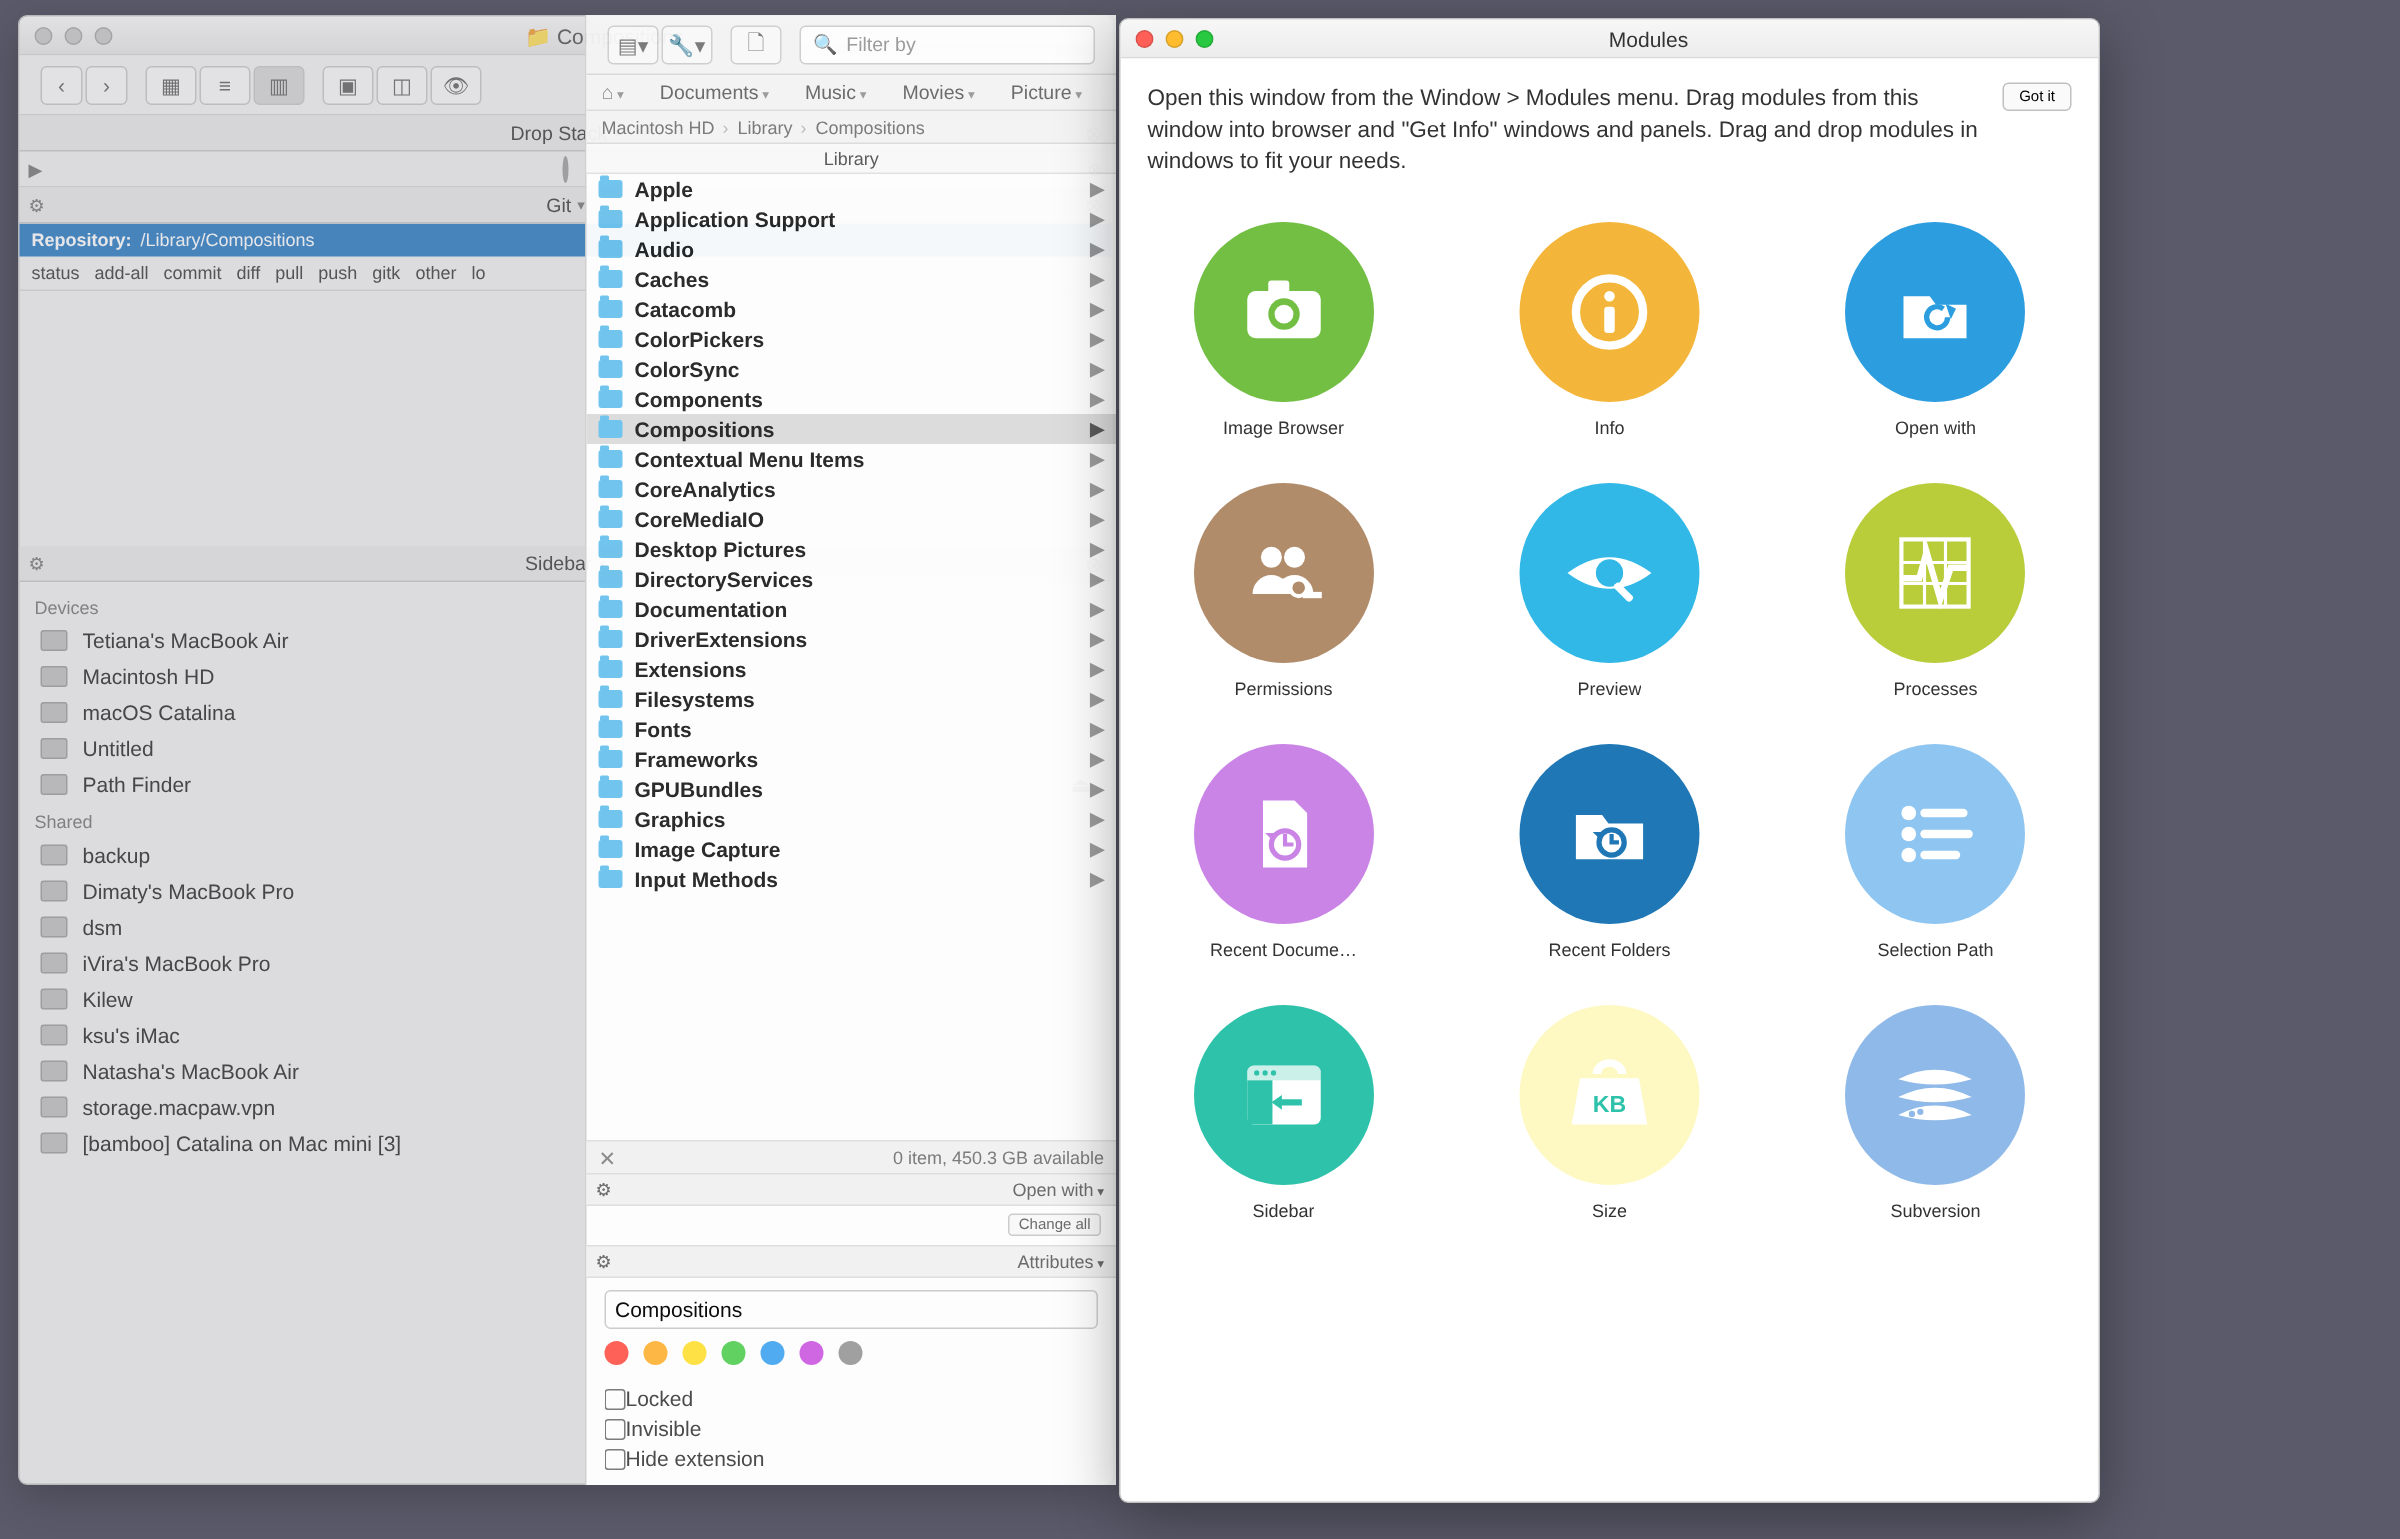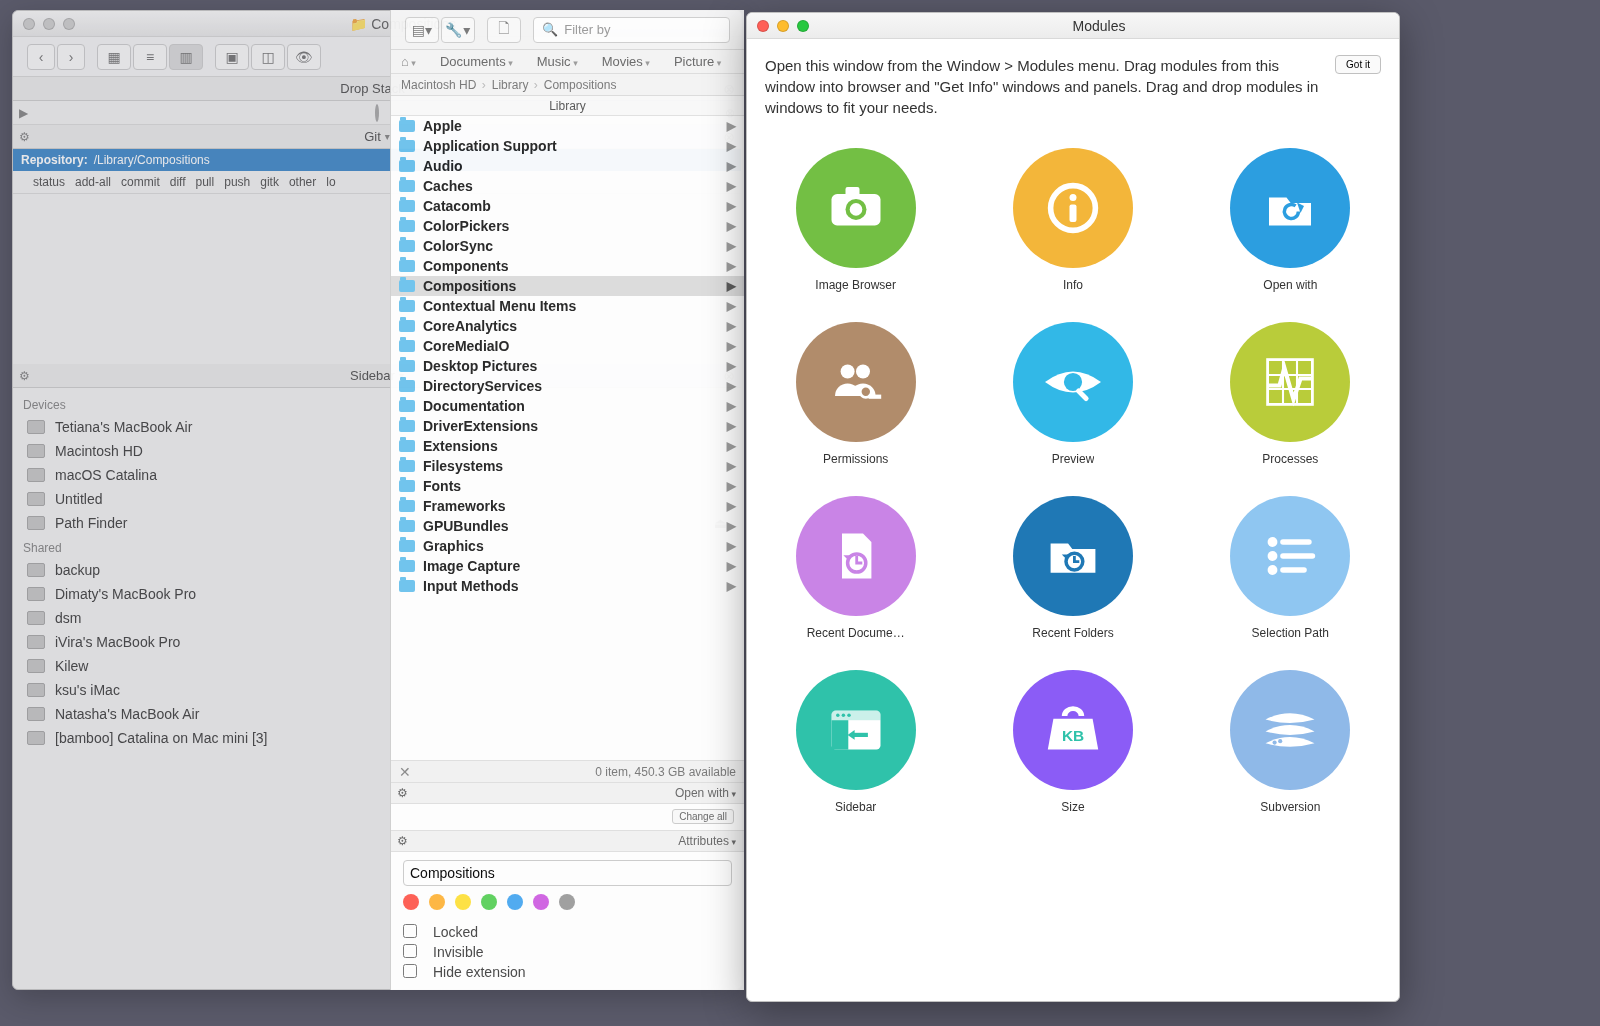--- a/index.html
+++ b/index.html
@@ -24,21 +24,21 @@
 .panel-header .close-right { position: absolute; right: 6px; color: #888; font-size: 14px; }
 .caret { font-size: 10px; color: #888; margin-left: 4px; }
 
 .dropstack { }
 .ds-controls { height: 24px; background: #f2f2f2; display: flex; align-items: center; padding: 0 6px; gap: 10px; color: #888; font-size: 12px; border-bottom: 1px solid #ddd; }
 .ds-controls .ring { width: 14px; height: 14px; border: 2px solid #aaa; border-radius: 50%; margin: 0 auto; }
 .ds-controls .center { flex: 1; text-align: center; }
 
 .git-panel .repo-bar { height: 22px; background: #448ccb; color: #fff; font-size: 12px; display: flex; align-items: center; padding: 0 8px; gap: 6px; }
 .git-panel .repo-bar b { font-weight: 700; }
-.git-actions { display: flex; gap: 10px; padding: 4px 20px; font-size: 12px; color: #555; border-bottom: 1px solid #ddd; flex-wrap: wrap; }
+.git-actions { display: flex; gap: 10px; padding: 4px 8px; font-size: 12px; color: #555; border-bottom: 1px solid #ddd; flex-wrap: wrap; }
 
 .sidebar-body { padding: 4px 10px; font-size: 14px; color: #444; overflow: hidden; }
 .sb-section { font-size: 12px; color: #888; margin: 6px 0 3px 0; }
 .sb-item { display: flex; align-items: center; gap: 10px; padding: 4px 4px; }
 .sb-icon { width: 18px; height: 14px; background: #c9c9c9; border: 1px solid #aaa; border-radius: 2px; }
 .eject { margin-left: auto; color: #666; }
 
 
 .column-area { position: absolute; left: 390px; top: 10px; width: 354px; height: 980px; background: #fff; border-left: 1px solid #d0d0d0; display: flex; flex-direction: column; opacity:.95}
 .column-area .toolbar { height: 40px; }
@@ -60,21 +60,21 @@
 .status-row .x { color: #888; font-size: 14px; }
 .info-header { height: 22px; background: #f3f3f3; border-top: 1px solid #e0e0e0; border-bottom: 1px solid #e0e0e0; display: flex; align-items: center; justify-content: flex-end; padding: 0 8px; font-size: 12px; color: #666; position: relative;}
 .info-header .gear-icon { position:absolute; left:6px; }
 .info-header .lbl::after { content: " ▾"; font-size: 9px; }
 .change-all { text-align: right; padding: 2px 10px 6px 16px;}
 .change-all button { font-size: 10px; border: 1px solid #ccc; background: #fafafa; border-radius: 3px; padding: 1px 6px; color: #666; }
 .attr-body { padding: 8px 12px; font-size: 14px; }
 .attr-name { width: 100%; border: 1px solid #ccc; border-radius: 4px; padding: 4px 6px; font-size: 14px; margin-bottom: 8px; }
 .tag-dots { display: flex; gap: 10px; margin-bottom: 12px; }
 .tag-dot { width: 16px; height: 16px; border-radius: 50%; }
-.checks label { display: flex; align-items: flex-start; gap: 16px; font-size: 14px; color: #444; padding: 2px 0;}
+.checks label { display: flex; align-items: flex-end; gap: 0; font-size: 14px; color: #444; padding: 2px 0;}
 .checks input { width: 14px; height: 14px; }
 
 
 .modules-window { position: absolute; left: 746px; top: 12px; width: 654px; height: 990px; background: #fff; border: 1px solid #c0c0c0; border-radius: 6px; box-shadow: 0 10px 40px rgba(0,0,0,.35); display: flex; flex-direction: column; }
 .modules-window .titlebar { background: linear-gradient(#f7f7f7,#ececec); }
 .modules-window .wtitle { color: #333; font-weight: 500; }
 .mod-intro { display: flex; padding: 16px 18px 10px 18px; gap: 12px; align-items: flex-start; }
 .mod-intro p { font-size: 15px; color: #333; line-height: 1.4; }
 .got-it { border: 1px solid #c0c0c0; background: #fafafa; border-radius: 4px; padding: 3px 10px; font-size: 10px; white-space: nowrap; }
 
@@ -205,20 +205,24 @@
           <div class="sb-icon"></div>
           <span>Kilew</span>
         </div>
         <div class="sb-item">
           <div class="sb-icon"></div>
           <span>ksu's iMac</span>
         </div>
         <div class="sb-item">
           <div class="sb-icon"></div>
           <span>Natasha's MacBook Air</span>
+        </div>
+        <div class="sb-item">
+          <div class="sb-icon"></div>
+          <span>storage.macpaw.vpn</span>
         </div>
         <div class="sb-item">
           <div class="sb-icon"></div>
           <span>[bamboo] Catalina on Mac mini [3]</span>
         </div>
       </div>
   </div>
 </div>
 
 <div class="column-area">
@@ -546,21 +550,21 @@
                 <circle cx="40" cy="29" r="2.5" fill="#2fc2aa"></circle>
                 <rect x="15" y="36" width="24" height="42" fill="#2fc2aa"></rect>
                 <path d="M50 57 h20 M60 50 l-10 7 l10 7" stroke="#ffffff" fill="none" stroke-width="0"></path>
                 <path d="M45 57 h22" stroke="#2fc2aa" stroke-width="6"></path>
                 <path d="M48 50 l-10 7 l10 7 z" fill="#2fc2aa"></path>
               </svg></div>
           </div>
           <div class="mod-label">Sidebar</div>
         </div>
         <div class="mod-item">
-          <div class="mod-circle" style="background: #8b5cf6;">
+          <div class="mod-circle" style="background: #fef9c3;">
             <div class="mod-icon"><svg viewBox="0 0 100 100">
                 <path d="M34 30 a16 14 0 1 1 32 0 h-8 a8 7 0 1 0 -16 0 z" fill="#ffffff"></path>
                 <path d="M22 34 h56 l8 44 h-72 z" fill="#ffffff"></path>
                 <text x="50" y="66" text-anchor="middle" font-size="22" font-weight="700" fill="#2fc2aa">KB</text>
               </svg></div>
           </div>
           <div class="mod-label">Size</div>
         </div>
         <div class="mod-item">
           <div class="mod-circle" style="background: rgb(143, 185, 232);">

